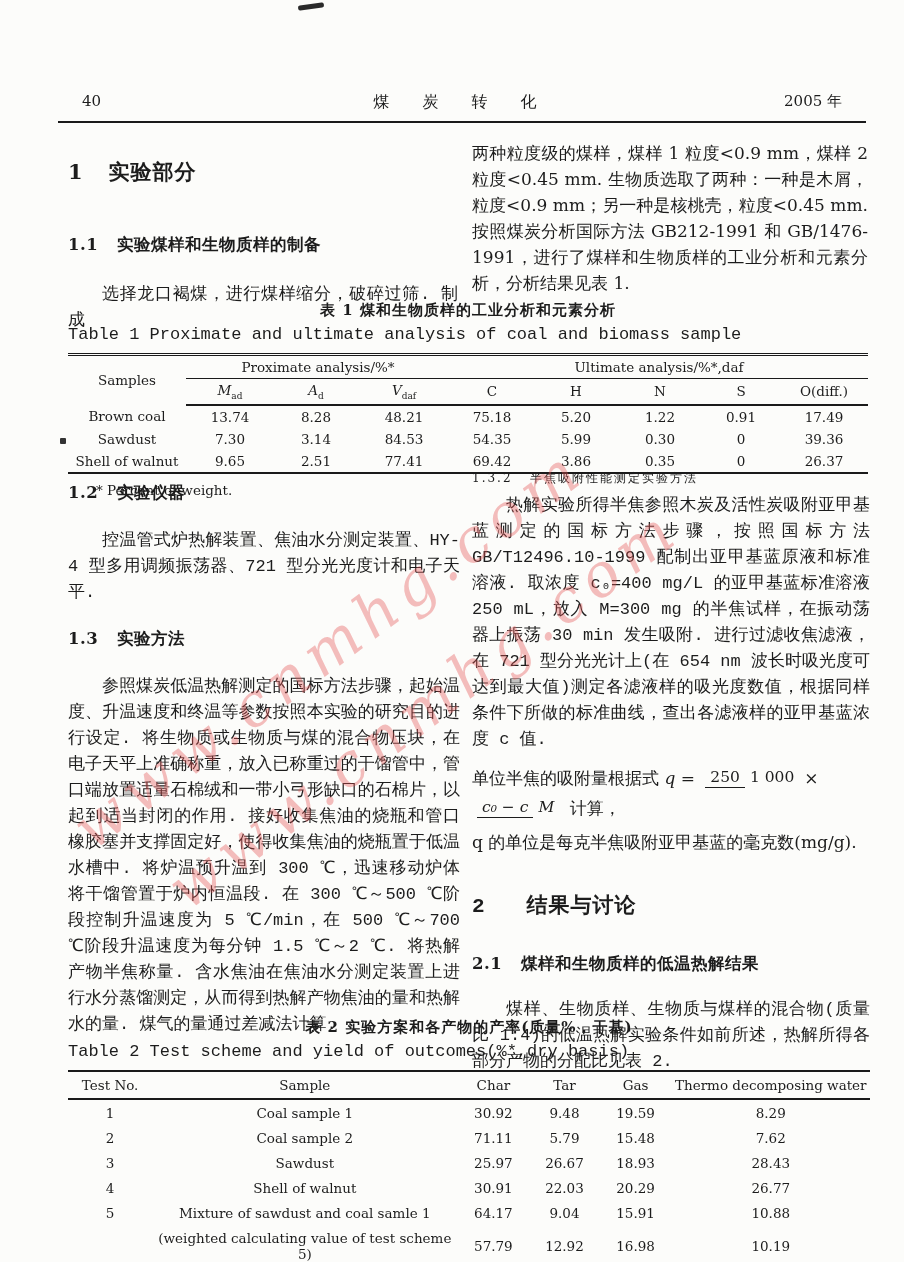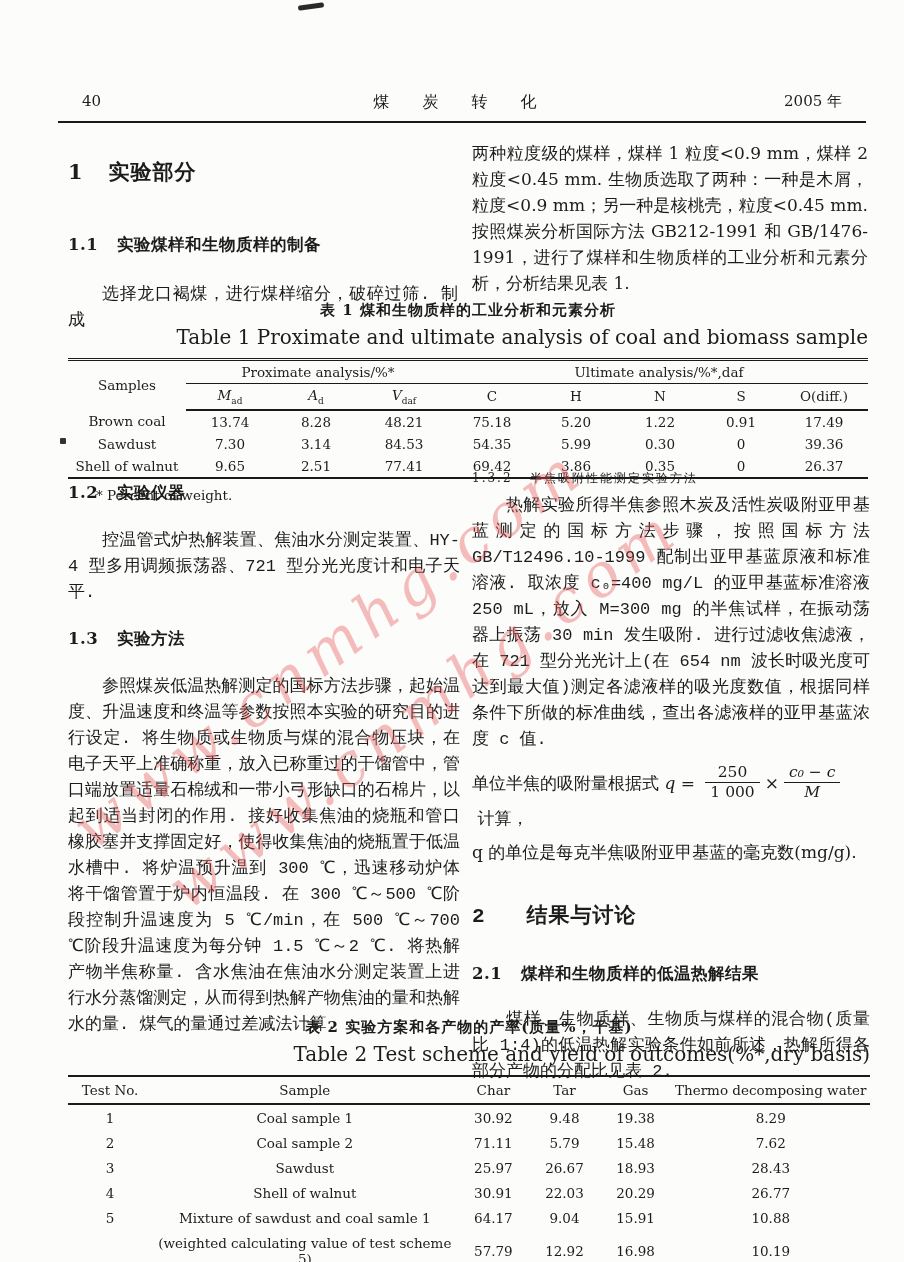--- a/index.html
+++ b/index.html
@@ -35,29 +35,29 @@
   .colL2 .sub-heading { margin-bottom:24px; }
   .colL2 .para { margin-bottom:22px; }
   .colL2 .subsub-heading { margin-top:24px; margin-bottom:10px; }
   .colR2 .subsub-heading { margin-bottom:6px; }
   .colR2 .sec-title { margin-top:36px; margin-bottom:34px;font-family:Liberation Mono, monospace; }
   .colR2 .sub-heading { margin-bottom:22px; }
 
   
   .formula-line { font-size:17px; line-height:30px; margin:10px 0 6px 0; display:flex; align-items:center; flex-wrap:wrap; }
   .it { font-style:italic; }
-  .frac { display:inline-flex; flex-direction:column; text-align:center; vertical-align:middle; font-size:15.5px; line-height:1.25; margin:0 5px; }
+  .frac { display:inline-flex; flex-direction:row; text-align:center; vertical-align:middle; font-size:15.5px; line-height:1.25; margin:0 5px; }
   .frac .num { border-bottom:1px solid #1c1c1c; padding:0 5px; }
   .frac .den { padding:0 5px; }
 
   
   .tblock1 { position:absolute; left:68px; top:301px; width:800px; }
   .tblock2 { position:absolute; left:68px; top:1018px; width:802px; }
   .t-title-zh { text-align:center; font-size:15px; font-weight:bold; letter-spacing:1px; }
-  .t-title-en { text-align:right; font-size:20px; margin-top:5px; }
+  .t-title-en { text-align:left; font-size:17px; margin-top:5px;font-family:Liberation Mono, monospace; }
   table { border-collapse:collapse; width:100%; margin-top:9px; font-size:13.5px; }
   th, td { font-weight:normal; text-align:center; padding:3px 2px; }
   .t1 { border-top:3px double #1a1a1a; }
   .t1 .grp { border-bottom:1px solid #1a1a1a; }
   .t1 thead tr:last-child th { border-bottom:2px solid #1a1a1a; }
   .t1 tbody tr:last-child td { border-bottom:2px solid #1a1a1a; }
   .t2 { border-top:2px solid #1a1a1a; }
   .t2 thead th { border-bottom:2px solid #1a1a1a; padding:5px 2px; }
   .t2 tbody tr:last-child td { border-bottom:2px solid #1a1a1a; }
   .t2 td { padding:4.5px 2px; }
@@ -229,21 +229,21 @@
           <th>Gas</th>
           <th>Thermo decomposing water</th>
         </tr>
       </thead>
       <tbody>
         <tr>
           <td>1</td>
             <td>Coal sample 1</td>
             <td>30.92</td>
             <td>9.48</td>
-            <td>19.38</td>
+            <td>19.59</td>
             <td>8.29</td>
         </tr>
         <tr>
           <td>2</td>
             <td>Coal sample 2</td>
             <td>71.11</td>
             <td>5.79</td>
             <td>15.48</td>
             <td>7.62</td>
         </tr>

